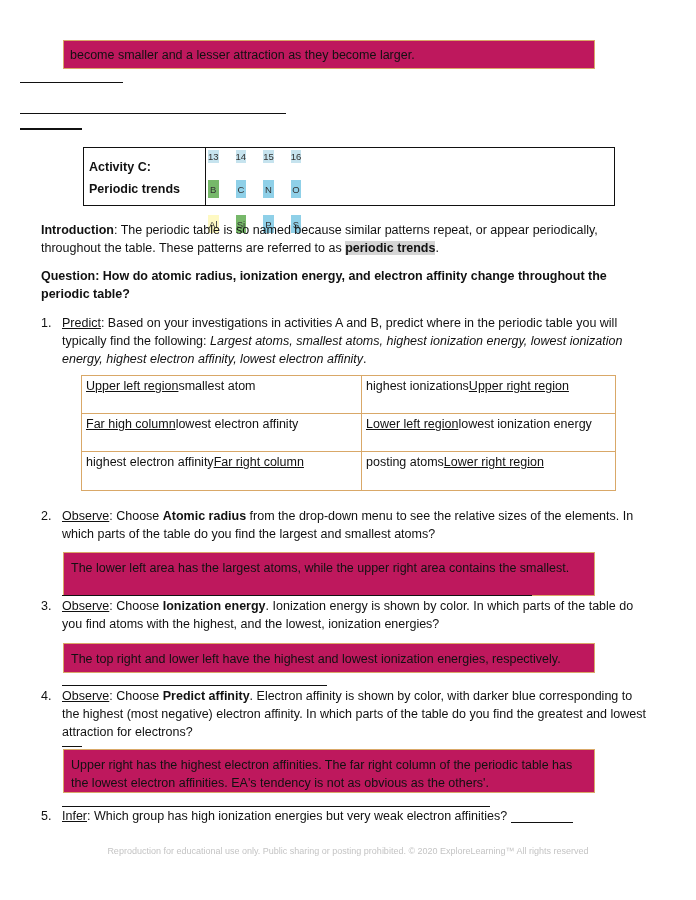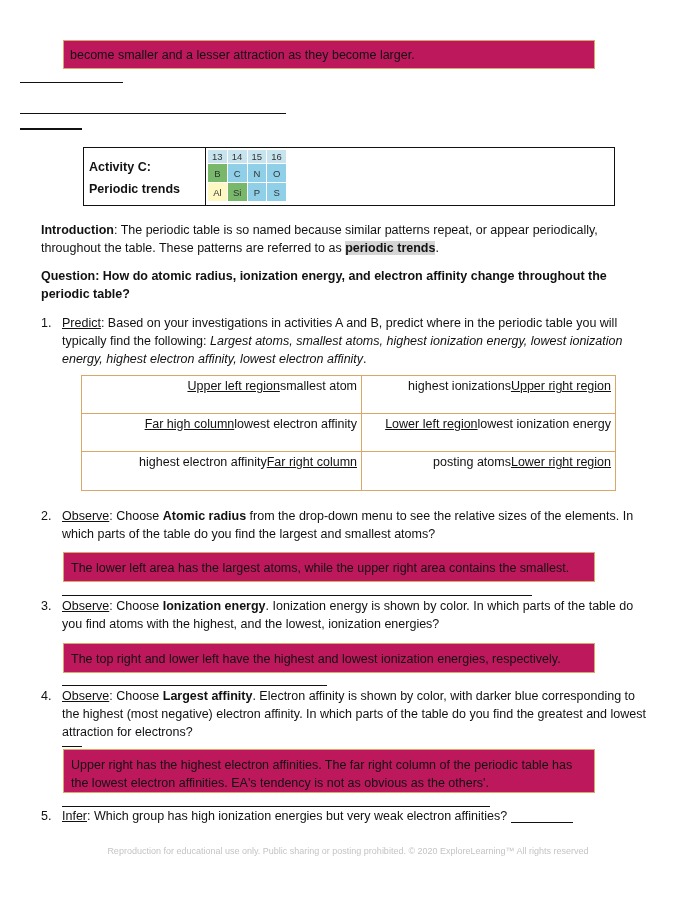--- a/index.html
+++ b/index.html
@@ -18,29 +18,29 @@
 
     
     .activity-table { position:absolute; left:83px; top:147px; width:532px; height:59px;
       border:1.2px solid #111; box-sizing:border-box; display:flex; }
     .act-left { width:122px; border-right:1.2px solid #111; padding:8px 5px; box-sizing:border-box; }
     .act-left div { font-weight:bold; line-height:22px; }
     .act-mid { flex:1; padding:3px 6px; box-sizing:border-box; border-right:1.2px solid #111; line-height:15px; }
     .act-mid .bullet-row { display:flex; margin-top:5px; padding-left:16px; }
     .act-mid .dot { width:24px; flex:none; }
     .act-right { width:82px; padding:2px 2px; box-sizing:border-box; }
-    .mini-grid { display:grid; grid-template-columns:repeat(4,1fr); grid-template-rows:13px 18px 18px; gap:1px; height:100%; }
+    .mini-grid { display:grid; grid-template-columns:repeat(4,1fr); grid-template-rows:13px 18px 18px; gap:17px; height:100%; }
     .mini-grid span { display:flex; align-items:center; justify-content:center; font-size:9.5px; color:#333; }
 
     
     .predict-table { position:absolute; left:81px; top:375px; width:535px; height:116px;
       border:1.2px solid #d9a868; box-sizing:border-box; display:grid;
       grid-template-columns:280px 1fr; grid-template-rows:1fr 1fr 1fr; }
     .pcell { border-right:1.2px solid #d9a868; border-bottom:1.2px solid #d9a868; padding:2px 4px;
-      display:flex; justify-content:flex-end; align-items:flex-start; box-sizing:border-box; line-height:16px; }
+      display:flex; justify-content:flex-start; align-items:flex-start; box-sizing:border-box; line-height:16px; }
     .pcell:nth-child(2n) { border-right:none; }
     .pcell:nth-last-child(-n+2) { border-bottom:none; }
     .pcell .ans { text-decoration:underline; }
 
     .footer { position:absolute; left:0; width:696px; top:846px; text-align:center;
       font-size:9px; color:#c4c4c4; }
   </style>
 </head>
 <body>
 
@@ -110,37 +110,37 @@
   <div class="pcell">
       <span>posting atoms</span>
       <span class="ans">Lower right region</span>
     </div>
 </div>
 
 <div class="para" style="left:41px; top:507px; width:600px; height:38px;">
   <span class="num">2.</span>
   <span class="item-text"><span class="u">Observe</span><span>: Choose </span><span class="b">Atomic radius</span><span> from the drop-down menu to see the relative sizes of the elements. In which parts of the table do you find the largest and smallest atoms?</span></span>
 </div>
-<div class="answer-box" style="left:63px; top:552px; width:532px; height:30px;">
+<div class="answer-box" style="left:63px; top:552px; width:532px; height:44px;">
   <span>The lower left area has the largest atoms, while the upper right area contains the smallest.</span>
 </div>
 <div class="rule" style="left:62px; top:595px; width:470px;"></div>
 
 <div class="para" style="left:41px; top:597px; width:600px; height:38px;">
   <span class="num">3.</span>
   <span class="item-text"><span class="u">Observe</span><span>: Choose </span><span class="b">Ionization energy</span><span>. Ionization energy is shown by color. In which parts of the table do you find atoms with the highest, and the lowest, ionization energies?</span></span>
 </div>
 <div class="answer-box" style="left:63px; top:643px; width:532px; height:30px;">
   <span>The top right and lower left have the highest and lowest ionization energies, respectively.</span>
 </div>
 <div class="rule" style="left:62px; top:685px; width:265px;"></div>
 
 <div class="para" style="left:41px; top:687px; width:610px; height:56px;">
   <span class="num">4.</span>
-  <span class="item-text"><span class="u">Observe</span><span>: Choose </span><span class="b">Largest affinity</span><span>. Electron affinity is shown by color, with darker blue corresponding to the highest (most negative) electron affinity. In which parts of the table do you find the greatest and lowest attraction for electrons?</span></span>
+  <span class="item-text"><span class="u">Observe</span><span>: Choose </span><span class="b">Predict affinity</span><span>. Electron affinity is shown by color, with darker blue corresponding to the highest (most negative) electron affinity. In which parts of the table do you find the greatest and lowest attraction for electrons?</span></span>
 </div>
 <div class="rule" style="left:62px; top:746px; width:20px;"></div>
 <div class="answer-box" style="left:63px; top:749px; width:532px; height:44px;">
   <span>Upper right has the highest electron affinities. The far right column of the periodic table has the lowest electron affinities. EA's tendency is not as obvious as the others'.</span>
 </div>
 <div class="rule" style="left:62px; top:806px; width:428px;"></div>
 
 <div class="para" style="left:41px; top:807px; width:600px; height:18px;">
   <span class="num">5.</span>
   <span class="item-text"><span class="u">Infer</span><span>: Which group has high ionization energies but very weak electron affinities?</span></span>

